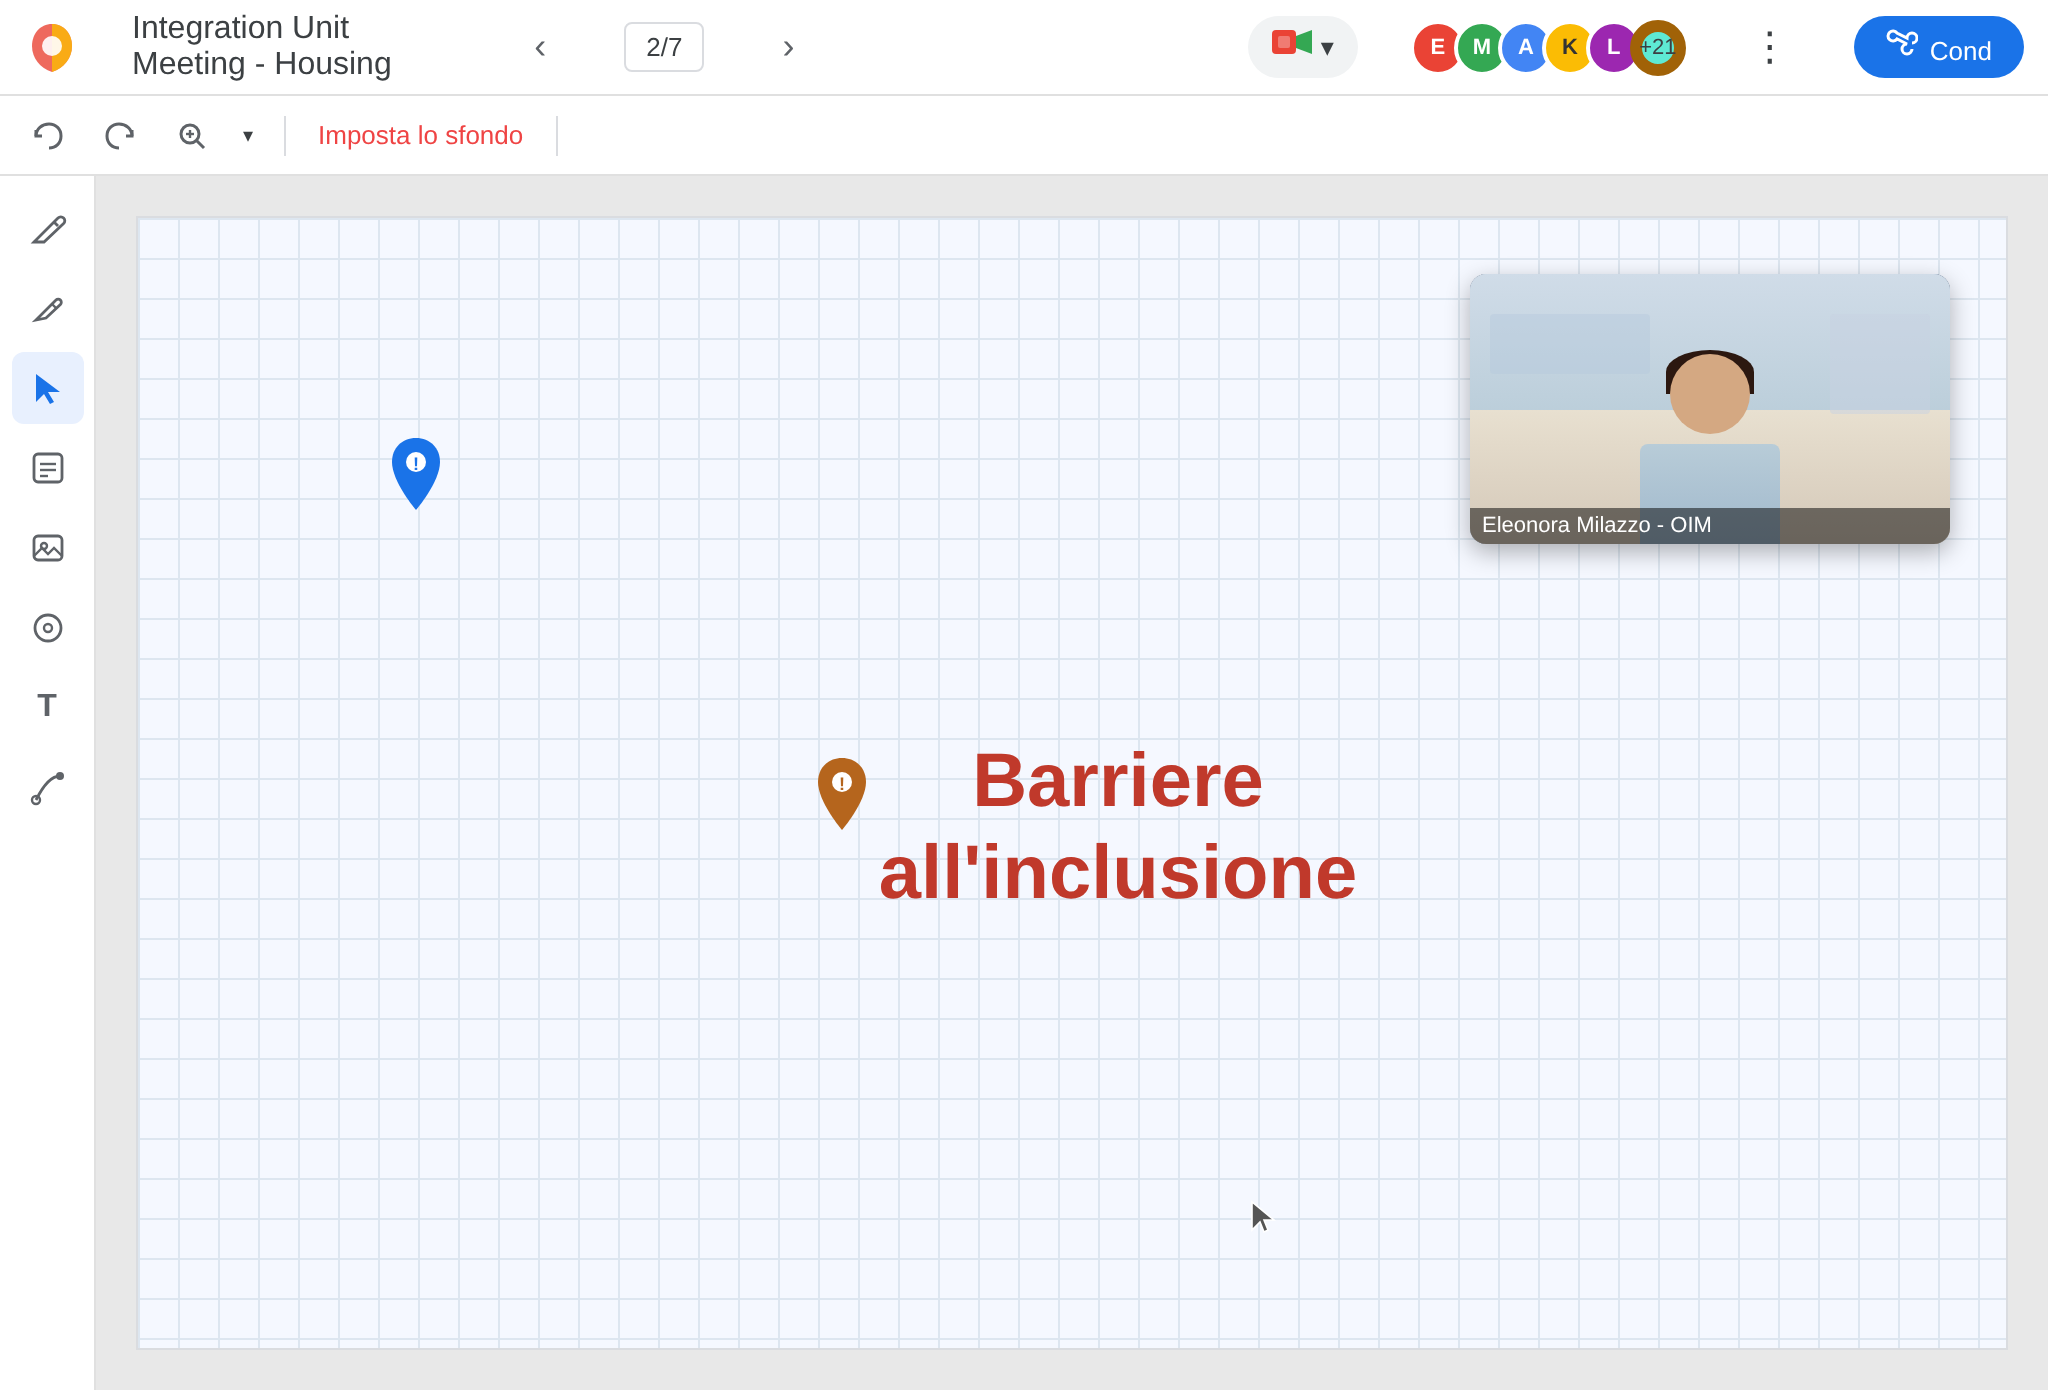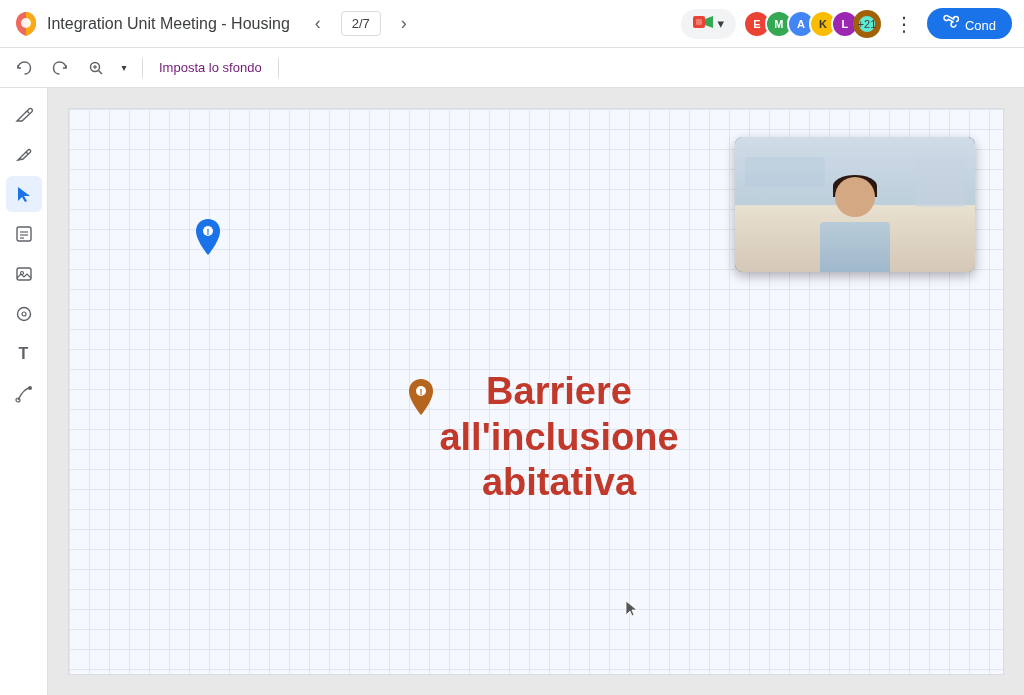--- a/index.html
+++ b/index.html
@@ -6,21 +6,21 @@
     body { width: 1024px; height: 695px; overflow: hidden; font-family: 'Google Sans', Arial, sans-serif; background: #f0f0f0; }
 
     
     #topbar {
       display: flex;
       align-items: center;
       height: 48px;
       background: #fff;
       border-bottom: 1px solid #e0e0e0;
       padding: 0 12px;
-      gap: 7px;
+      gap: 26px;
       position: relative;
       z-index: 10;
     }
     #app-logo {
       width: 28px;
       height: 28px;
       flex-shrink: 0;
     }
     #title-text {
       font-size: 16px;
@@ -141,21 +141,21 @@
       display: flex;
       align-items: center;
       justify-content: center;
       border-radius: 4px;
     }
     .tool-separator { width: 1px; height: 20px; background: #dadce0; margin: 0 4px; }
     .tool-text-btn {
       background: none;
       border: none;
       cursor: pointer;
-      color: #701a75;
+      color: #ef4444;
       font-size: 13px;
       padding: 4px 8px;
       border-radius: 4px;
       white-space: nowrap;
     }
     .zoom-group {
       display: flex;
       align-items: center;
       gap: 2px;
     }
@@ -456,21 +456,20 @@
       <div class="pin-icon" style="left:338px; top:270px; color:#b5651d; font-size:28px;">
         <svg width="28" height="36" viewBox="0 0 28 36">
           <path d="M14 0 C7 0 2 5 2 12 C2 22 14 36 14 36 C14 36 26 22 26 12 C26 5 21 0 14 0Z" fill="#b5651d"></path>
           <circle cx="14" cy="12" r="5" fill="white"></circle>
           <text x="14" y="16" text-anchor="middle" font-size="9" fill="#b5651d" font-weight="bold">!</text>
         </svg>
       </div>
 
       <div class="canvas-text">
         <div>Barriere all'inclusione</div>
-        <div>abitativa</div>
       </div>
 
       <div style="position:absolute;left:555px;top:490px;pointer-events:none;">
         <svg width="16" height="20" viewBox="0 0 16 20">
           <path d="M2 2 L2 16 L6 12 L8 17 L10 16 L8 11 L13 11 Z" fill="#555" stroke="#fff" stroke-width="0.8"></path>
         </svg>
       </div>
 
       <div id="video-overlay">
         <div id="video-bg">
@@ -483,17 +482,18 @@
 
           <div id="video-person">
 
             <div class="person-hair"></div>
 
             <div class="person-head"></div>
 
             <div class="person-body" style="background:linear-gradient(180deg,#b8ccd8 0%,#a0b8cc 100%);"></div>
           </div>
         </div>
+        <div id="video-label">Eleonora Milazzo - OIM</div>
       </div>
 
     </div>
   </div>
 </div>
 
 </body></html>

